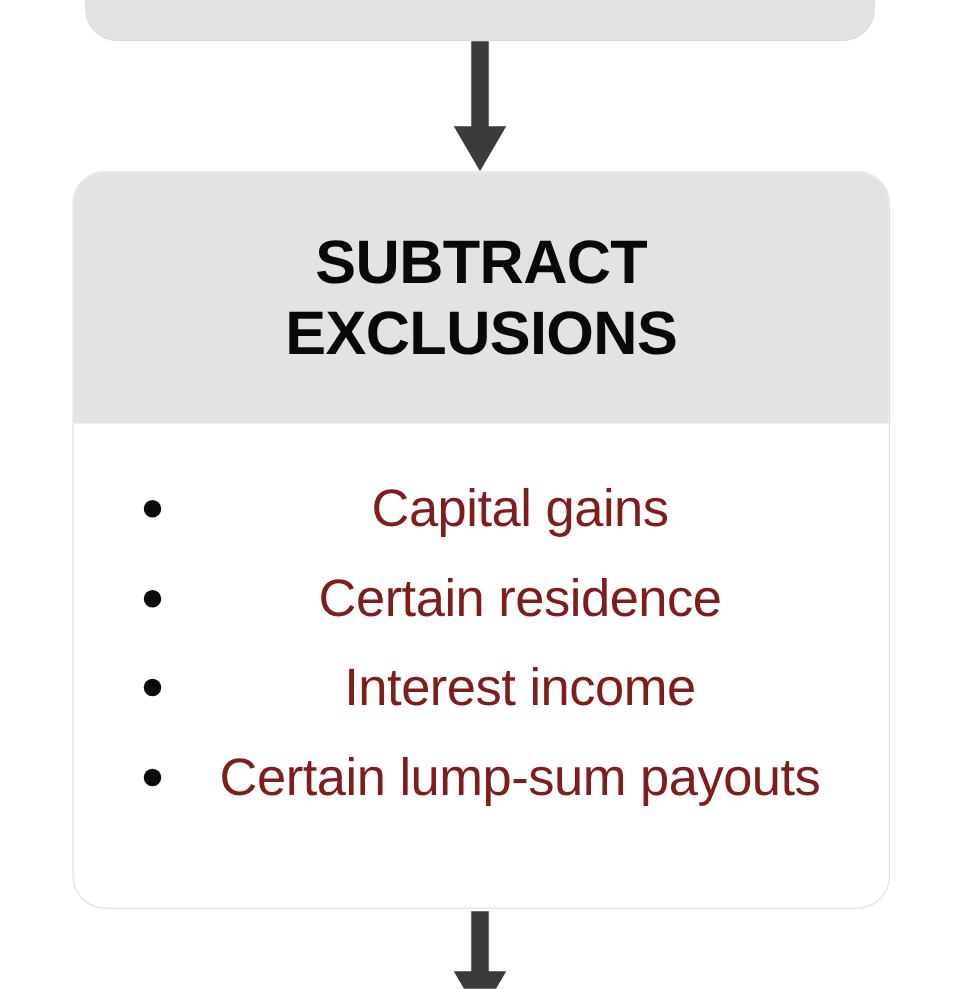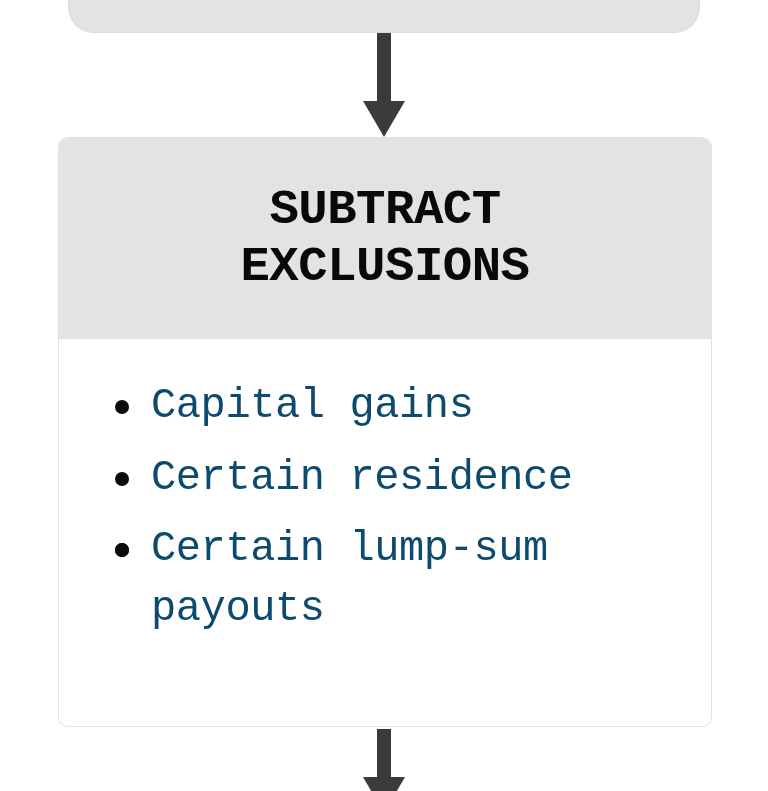--- a/index.html
+++ b/index.html
@@ -66,26 +66,25 @@
 
   
   .card {
     position: absolute;
     left: 58px;
     top: 137px;
     width: 654px;
     height: 590px;
     background: #ffffff;
     border: 1px solid #e0e0e0;
-    border-radius: 10px;
+    border-radius: 26px;
     box-sizing: border-box;
     overflow: hidden;
     display: flex;
     flex-direction: column;
-    font-family: Liberation Mono, monospace;
   }
 
   .card-header {
     background: #e3e3e3;
     height: 201px;
     display: flex;
     align-items: center;
     justify-content: center;
     flex: none;
   }
@@ -111,22 +110,23 @@
     list-style: none;
     margin: 0;
     padding: 0;
   }
   .bullet-item {
     position: relative;
     padding-left: 38px;
     margin: 0 0 12px 0;
     font-size: 42px;
     line-height: 1.42;
-    color: #0c4a6e;
+    color: #7f1d1d;
     letter-spacing: -0.4px;
+    text-align: center;
   }
   .bullet-item:last-child { margin-bottom: 4px; }
   .bullet-dot {
     position: absolute;
     left: 2px;
     top: 23px;
     width: 14px;
     height: 14px;
     border-radius: 50%;
     background: #0b0b0b;
@@ -154,20 +154,21 @@
       <li class="bullet-item">
         <span class="bullet-dot"></span>
         <span>Capital gains</span>
       </li>
       <li class="bullet-item">
         <span class="bullet-dot"></span>
         <span>Certain residence</span>
       </li>
       <li class="bullet-item">
         <span class="bullet-dot"></span>
+        <span>Interest income</span>
       </li>
       <li class="bullet-item">
         <span class="bullet-dot"></span>
         <span>Certain lump-sum payouts</span>
       </li>
     </ul>
   </div>
 
 </div>
 

